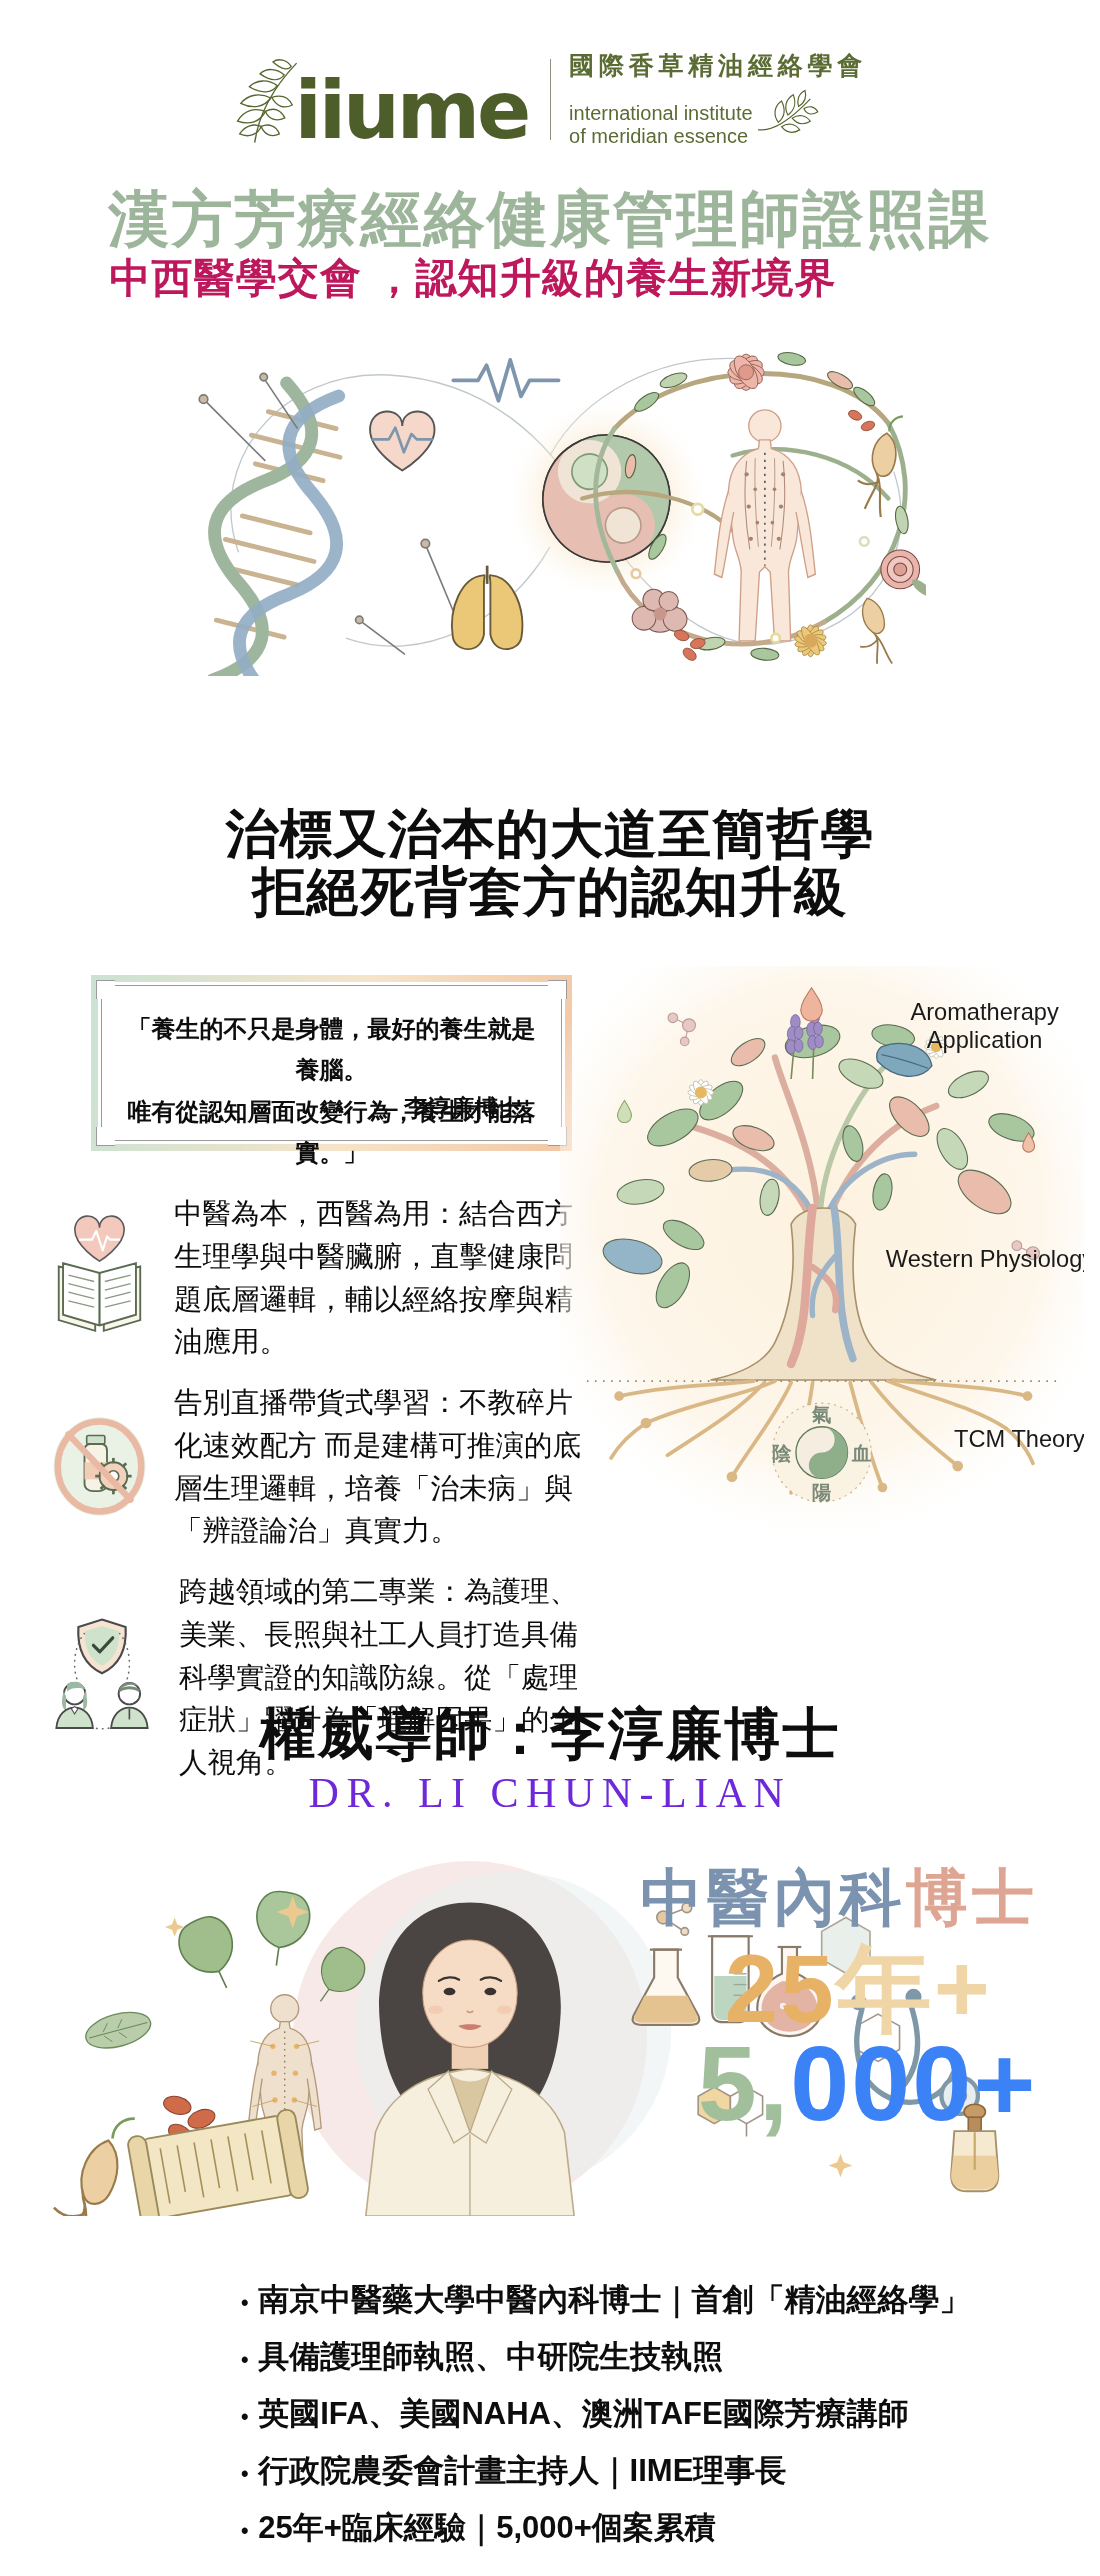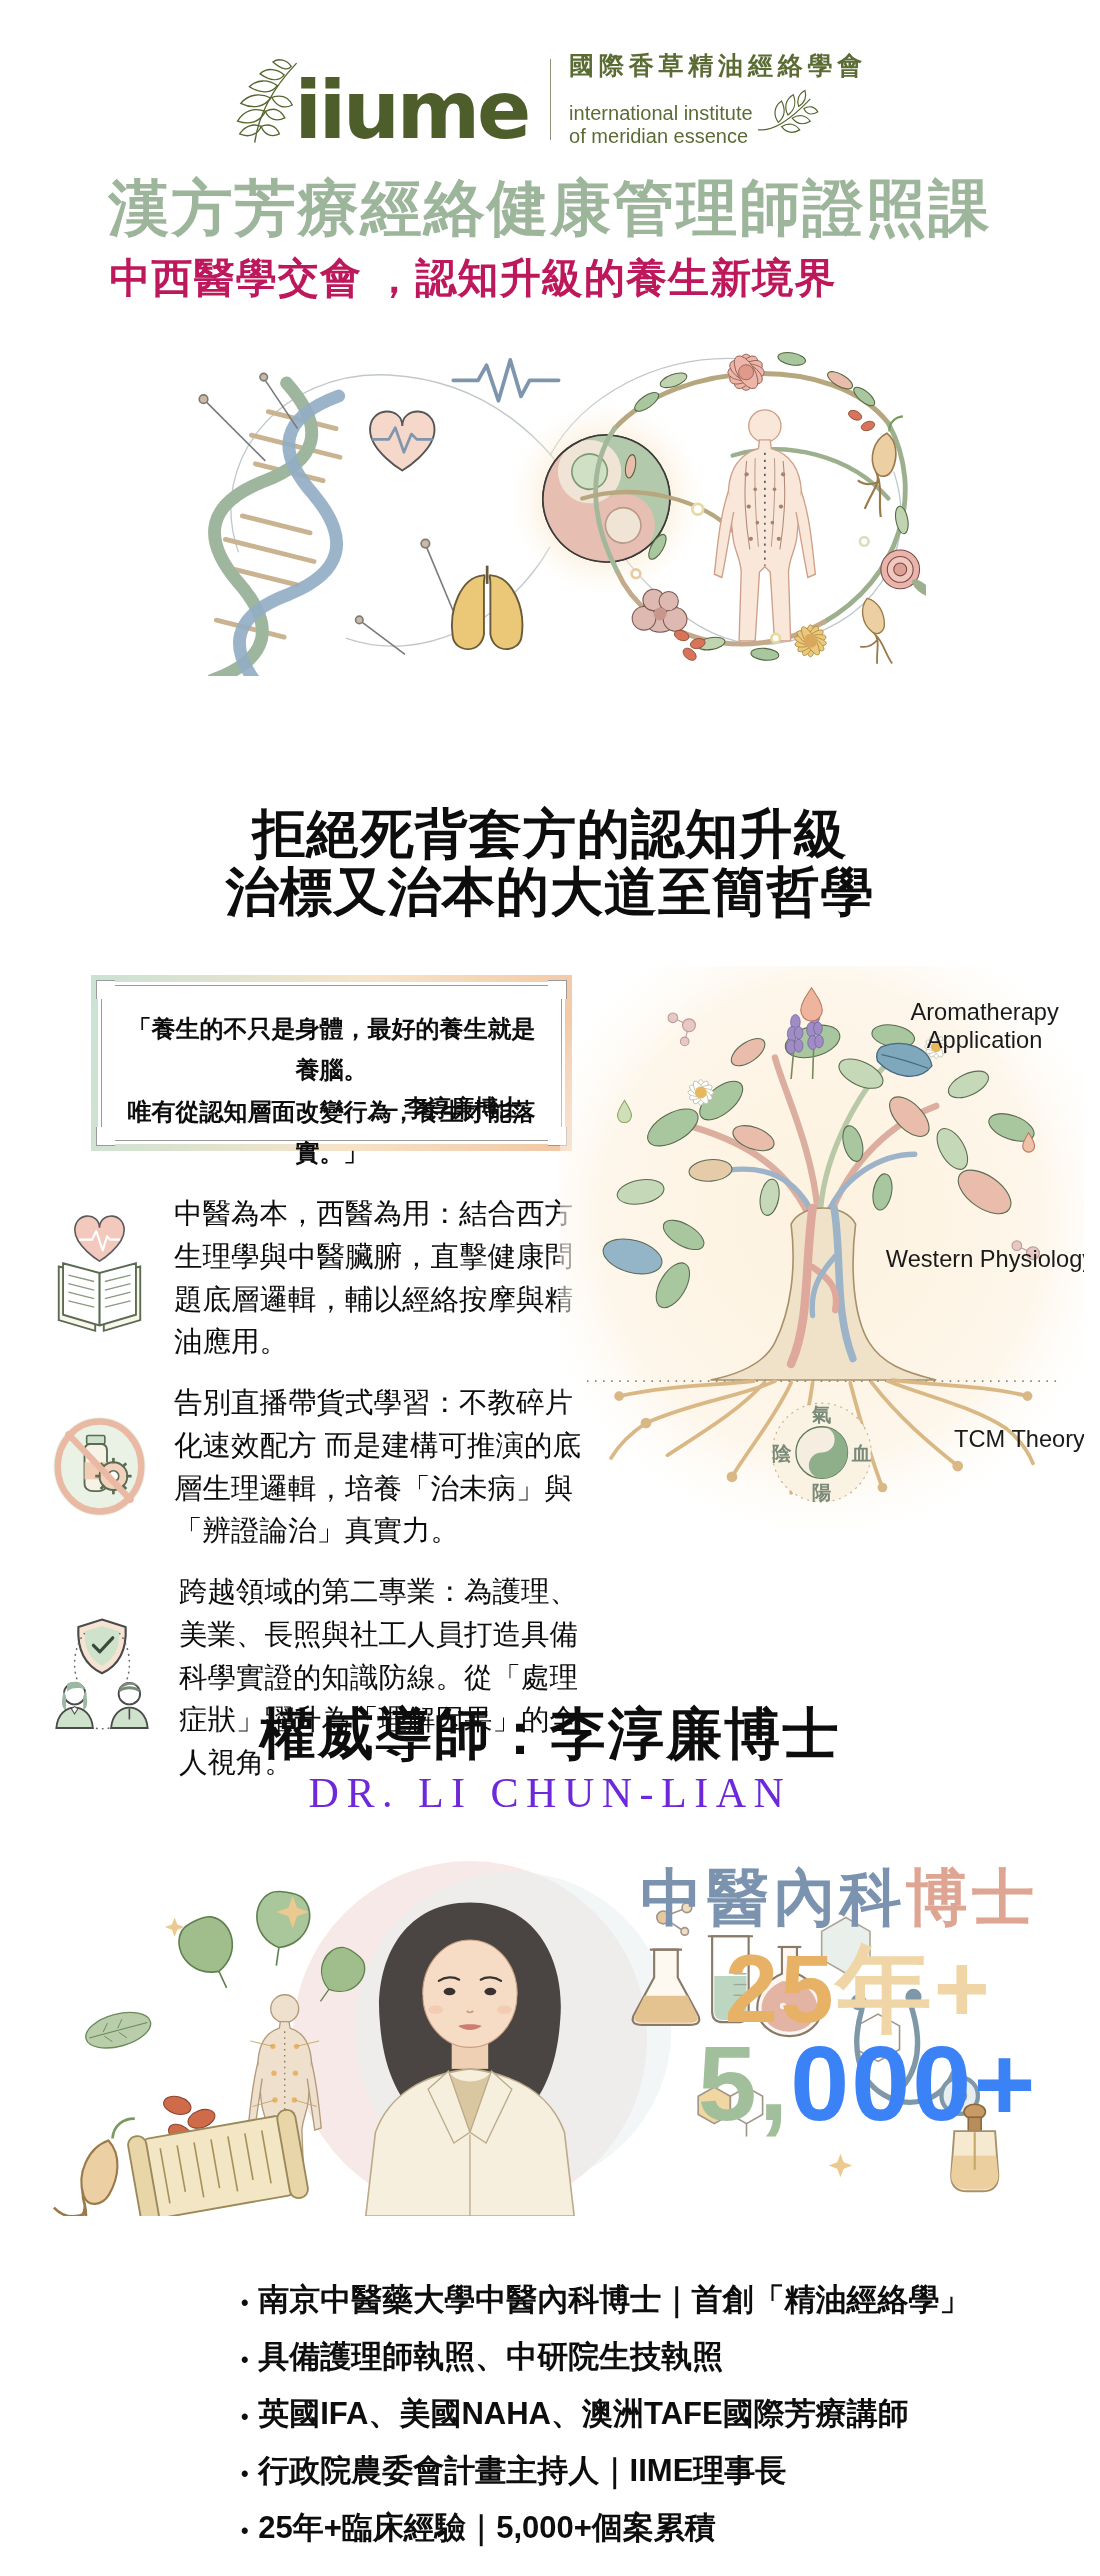--- a/index.html
+++ b/index.html
@@ -13,21 +13,21 @@
   .logo-word{font-family:"DejaVu Sans","Liberation Sans",sans-serif;font-weight:bold;
              font-size:80px;line-height:1;color:#4e5e2a;letter-spacing:-3.2px;}
   .logo-divider{width:1.6px;height:81px;background:#8a9478;margin:0 18px 0 21.5px;}
   .logo-text-col{display:flex;flex-direction:column;justify-content:center;}
   .logo-zh{font-size:25px;color:#5a6b34;letter-spacing:4.8px;font-weight:bold;margin-bottom:7.5px;
            font-family:Liberation Sans, sans-serif;}
   .logo-en{font-size:20px;color:#5a6b34;line-height:1.18;display:flex;align-items:flex-end;}
   .logo-en .en-lines{display:block;}
 
   
-  .main-title{position:absolute;top:168px;left:0;width:1100px;text-align:center;
+  .main-title{position:absolute;top:179px;left:0;width:1100px;text-align:center;
               font-family:"Liberation Serif","DejaVu Serif",serif;font-weight:bold;
               font-size:61px;letter-spacing:2.1px;color:#9db69b;}
   .sub-title{position:absolute;top:251px;left:1px;width:944px;text-align:center;
              font-family:"Liberation Serif","DejaVu Serif",serif;font-weight:bold;
              font-size:41px;letter-spacing:1.1px;color:#be185d;}
 
   .hero-art{position:absolute;top:321px;left:174px;}
 
   
   .sec2-title{position:absolute;top:805px;left:0;width:1100px;text-align:center;
@@ -312,22 +312,22 @@
     <g fill="#fff">
       <circle cx="975" cy="350" r="10" stroke="#e8d9a0" stroke-width="5"></circle>
       <circle cx="860" cy="470" r="8" stroke="#e8c9a0" stroke-width="5"></circle>
       <circle cx="1285" cy="410" r="8" stroke="#d9e0c0" stroke-width="5"></circle>
       <circle cx="1120" cy="590" r="8" stroke="#e8d9a0" stroke-width="5"></circle>
     </g>
   </svg>
   </div>
 
   <div class="sec2-title">
+    <div>治標又治本的大道至簡哲學</div>
     <div>拒絕死背套方的認知升級</div>
-    <div>治標又治本的大道至簡哲學</div>
   </div>
 
   <div class="quote-box">
     <div class="quote-inner">
       <span class="quote-notch qn-tl"></span>
       <span class="quote-notch qn-tr"></span>
       <span class="quote-notch qn-bl"></span>
       <span class="quote-notch qn-br"></span>
     </div>
     <div class="quote-text">

